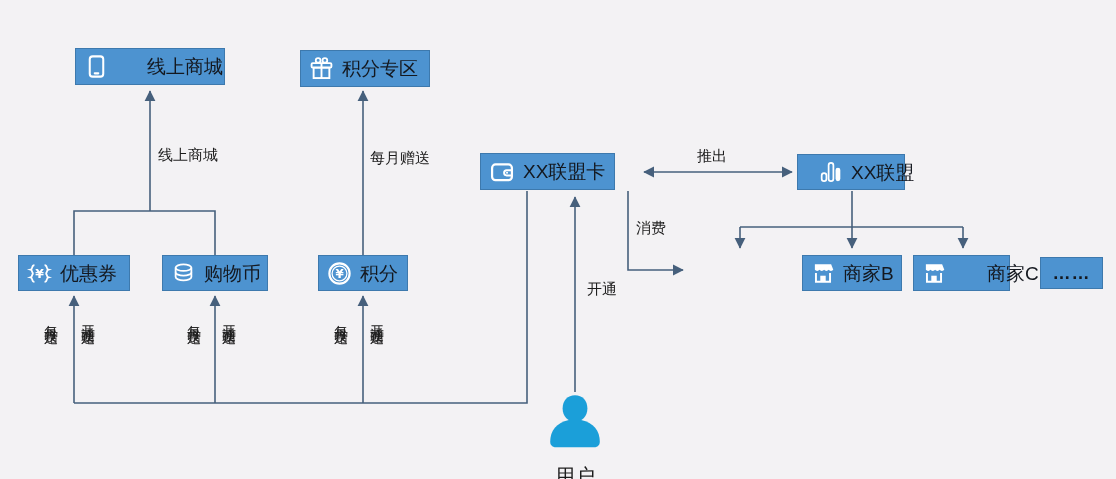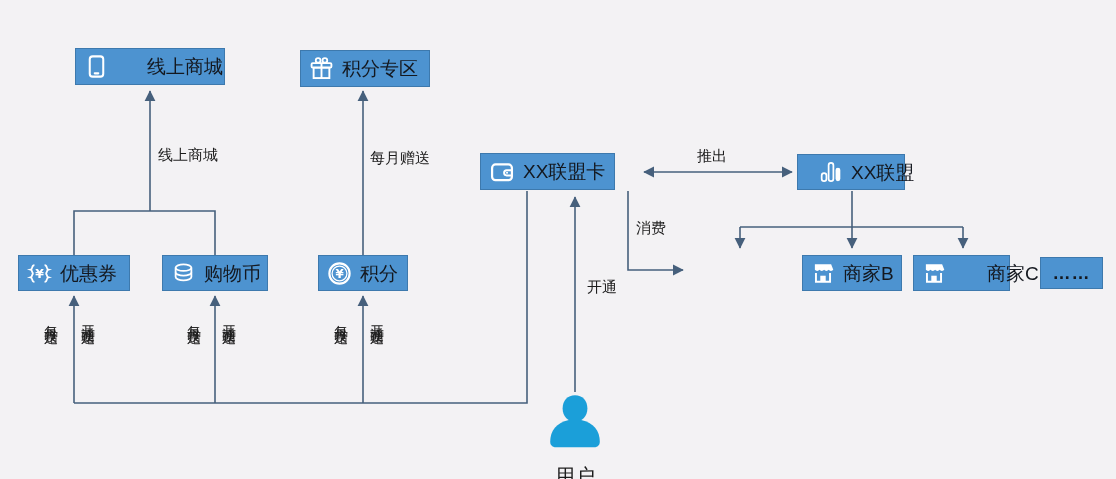--- a/index.html
+++ b/index.html
@@ -158,21 +158,21 @@
   </div>
 
   <div class="node more-node" style="left:1040px;top:257px;width:63px;height:32px;">
     <span class="label">……</span>
   </div>
 
   <div class="elabel" style="left:158px;top:147px;">线上商城</div>
   <div class="elabel" style="left:370px;top:150px;">每月赠送</div>
   <div class="elabel" style="left:697px;top:148px;">推出</div>
   <div class="elabel" style="left:636px;top:220px;">消费</div>
-  <div class="elabel" style="left:587px;top:281px;font-family:Liberation Mono, monospace;">开通</div>
+  <div class="elabel" style="left:587px;top:281px;">开通</div>
 
   <div class="vlabel" style="left:43px;top:314px;">每月赠送</div>
   <div class="vlabel" style="left:80px;top:314px;">开通赠送</div>
   <div class="vlabel" style="left:186px;top:314px;">每月赠送</div>
   <div class="vlabel" style="left:221px;top:314px;">开通赠送</div>
   <div class="vlabel" style="left:333px;top:314px;">每月赠送</div>
   <div class="vlabel" style="left:369px;top:314px;">开通赠送</div>
 
   <div class="actor" style="left:543px;top:393px;width:64px;">
     <span class="icon">

